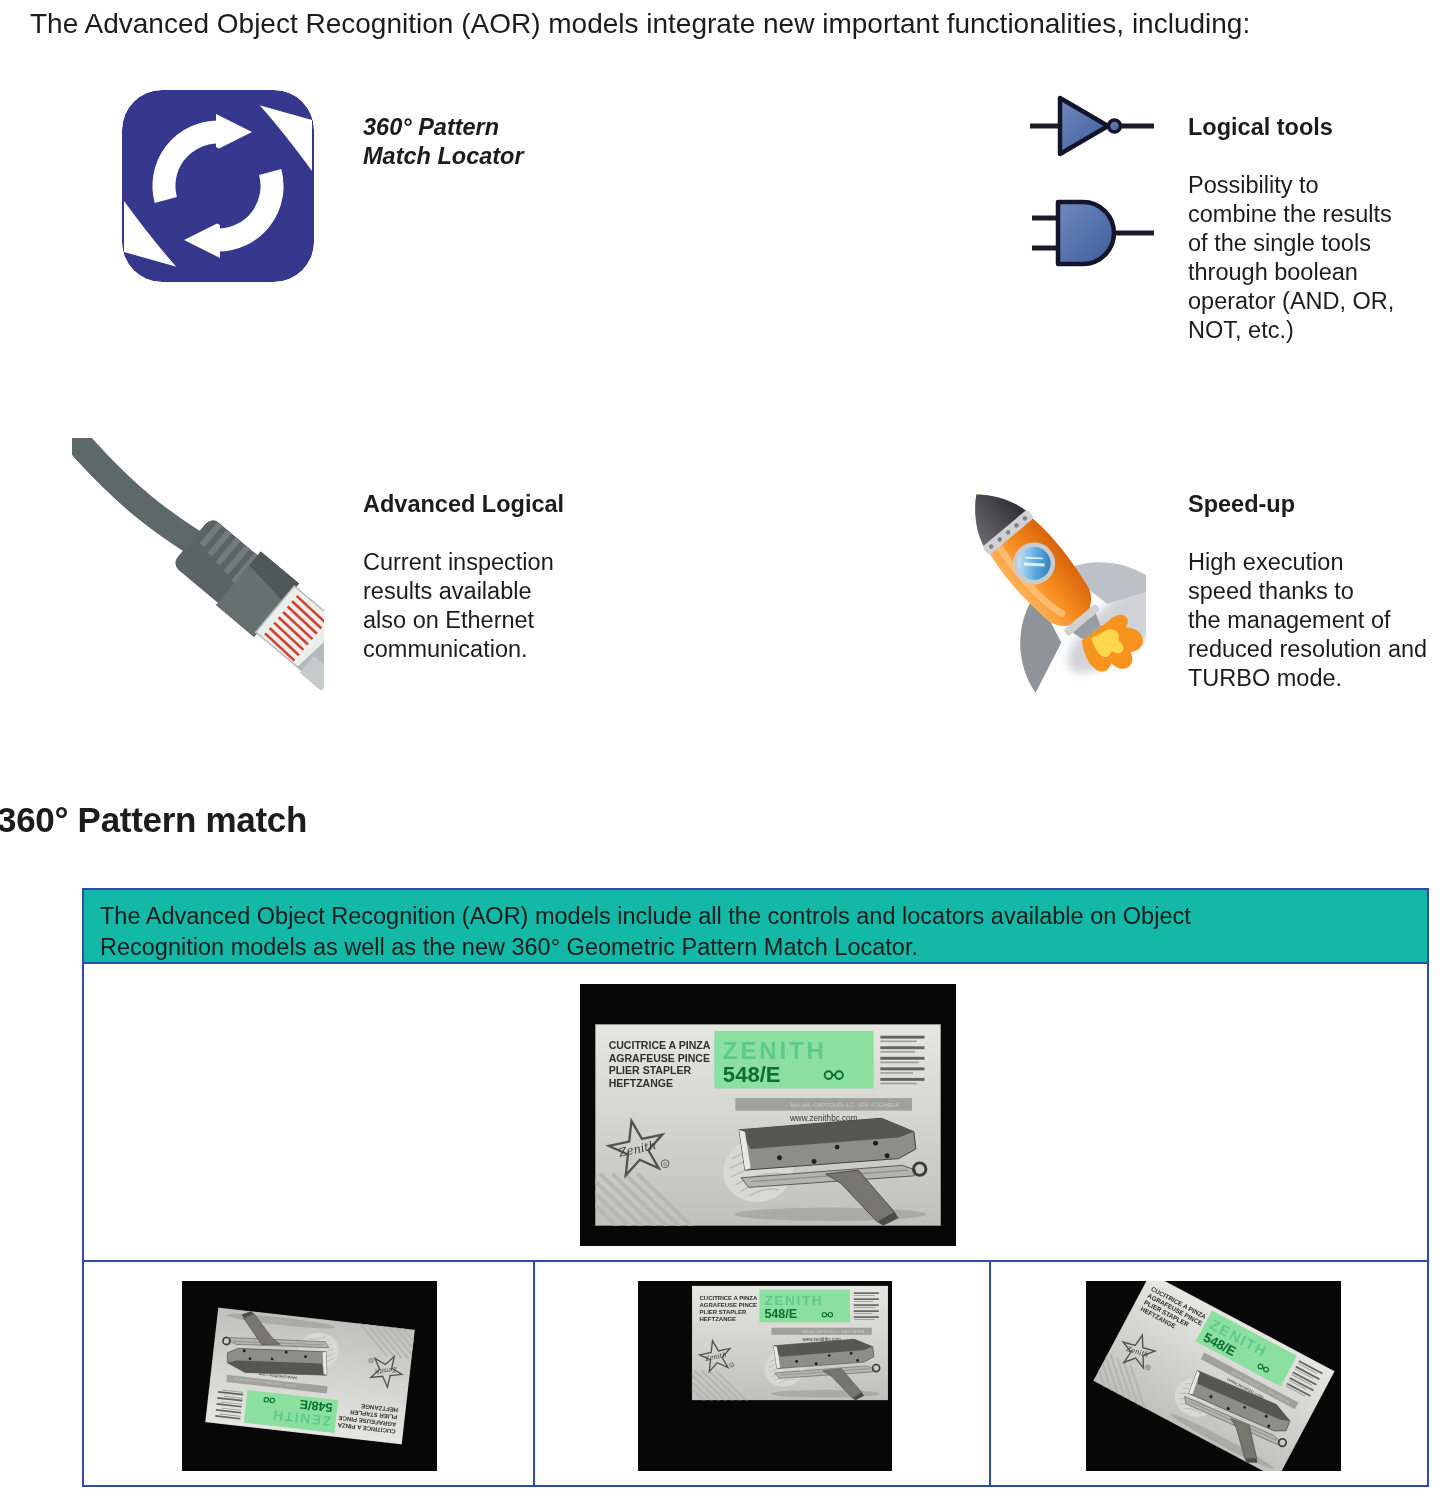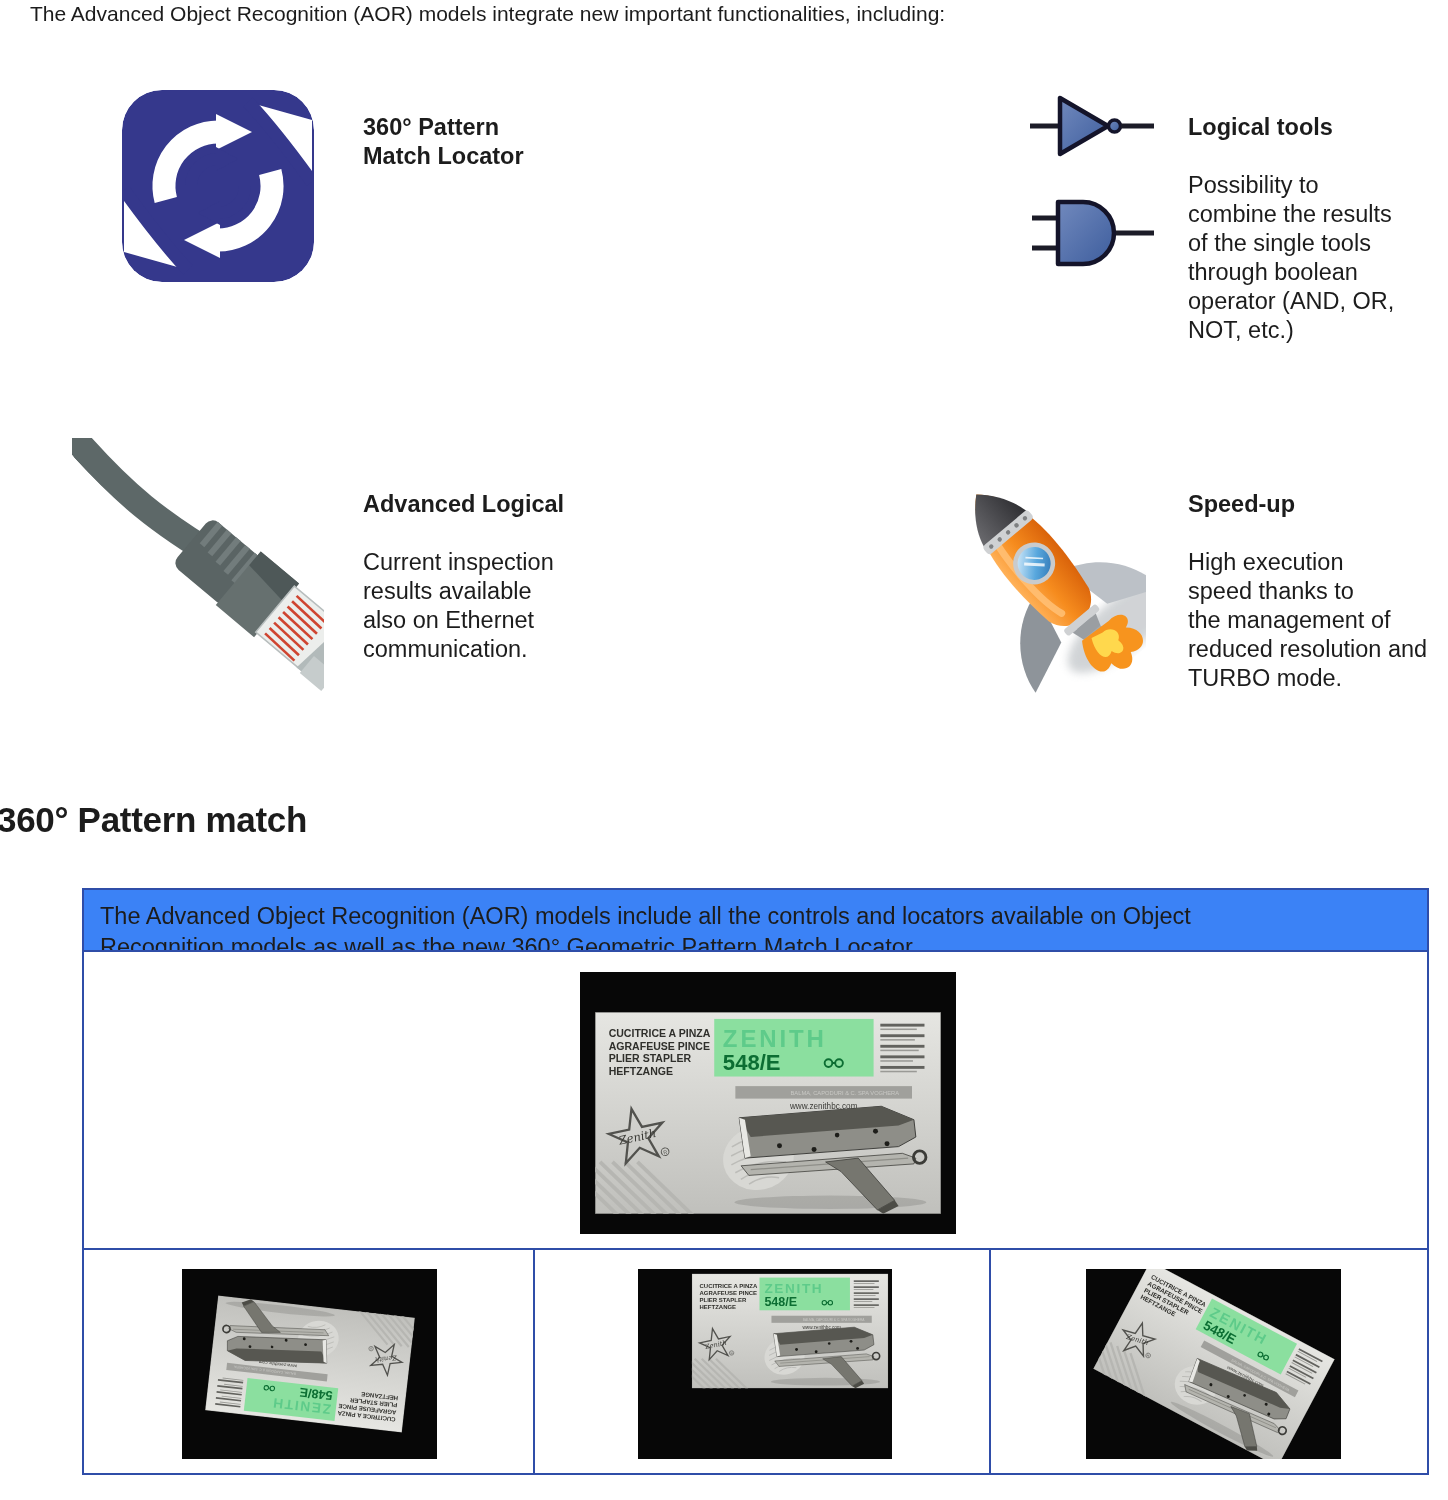--- a/index.html
+++ b/index.html
@@ -7,35 +7,35 @@
     --icon-blue:#35388c;
     --text-color:#1c1c1c;
   }
   html,body{margin:0;padding:0;}
   body{
     width:1448px;height:1500px;position:relative;background:#ffffff;
     font-family:"Liberation Sans", sans-serif;color:var(--text-color);
     overflow:hidden;
   }
   .abs{position:absolute;}
-  .intro{left:30px;top:2px;font-size:21px;white-space:nowrap;}
+  .intro{left:30px;top:8px;font-size:28px;white-space:nowrap;}
   .feature-text{font-size:23.5px;line-height:29px;white-space:pre-line;}
   .feature-title{font-weight:bold;}
-  #f0-text{left:363px;top:84px;width:250px;}
+  #f0-text{left:363px;top:84px;width:250px;font-style:italic;}
   #f1-text{left:1188px;top:84px;width:262px;}
   #f2-text{left:363px;top:461px;width:250px;}
   #f3-text{left:1188px;top:461px;width:280px;}
   #icon-rotation{left:120px;top:88px;}
   #icon-gates{left:1028px;top:90px;}
   #icon-ethernet{left:72px;top:438px;}
   #icon-rocket{left:940px;top:446px;}
   .section-heading{left:-3px;top:800px;font-size:35px;font-weight:bold;letter-spacing:-0.3px;}
   .panel{left:82px;top:888px;width:1347px;}
   .panel-desc{
-    border:2px solid var(--accent-blue);background:#3b82f6;height:64px;box-sizing:border-box;
+    border:2px solid var(--accent-blue);background:#14b8a6;height:76px;box-sizing:border-box;
     padding:11px 16px 0 16px;font-size:23.5px;line-height:31px;white-space:pre-line;
   }
   .panel-main{
     border:2px solid var(--accent-blue);margin-top:-2px;height:300px;position:relative;
     box-sizing:border-box;background:#fff;
   }
   .panel-row{display:flex;margin-top:-2px;}
   .cell{
     border:2px solid var(--accent-blue);height:227px;box-sizing:border-box;
     position:relative;background:#fff;

